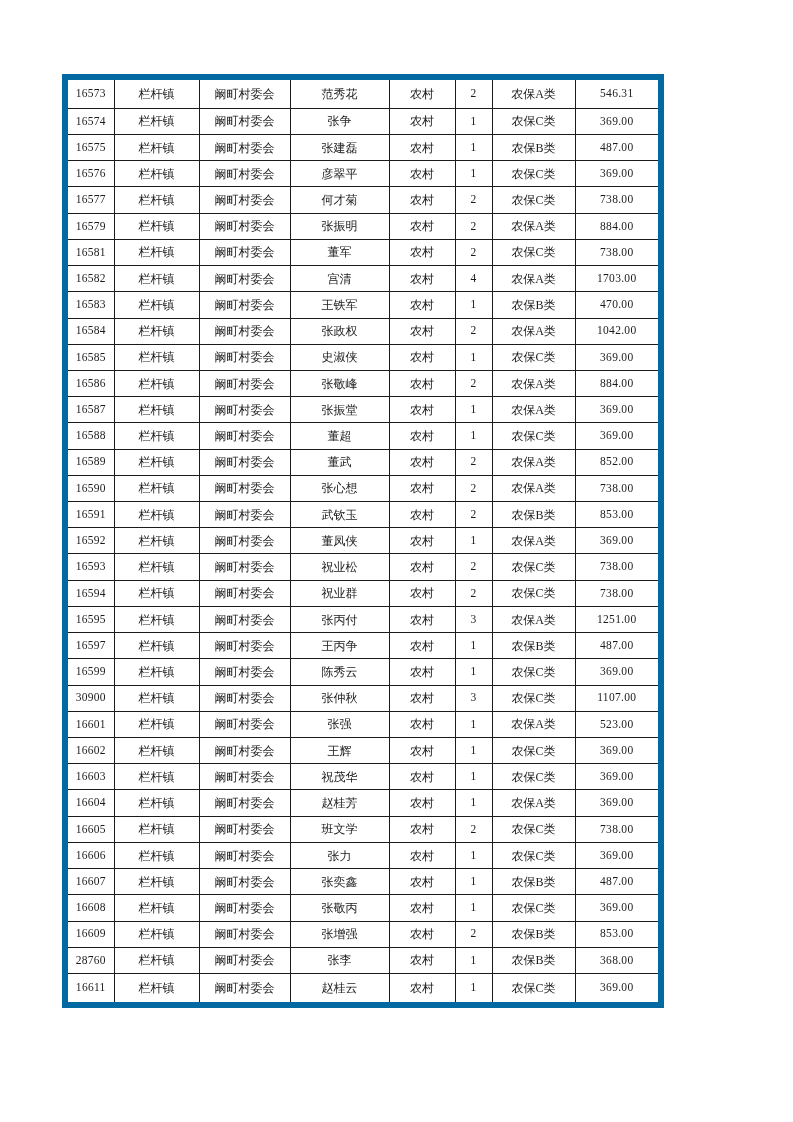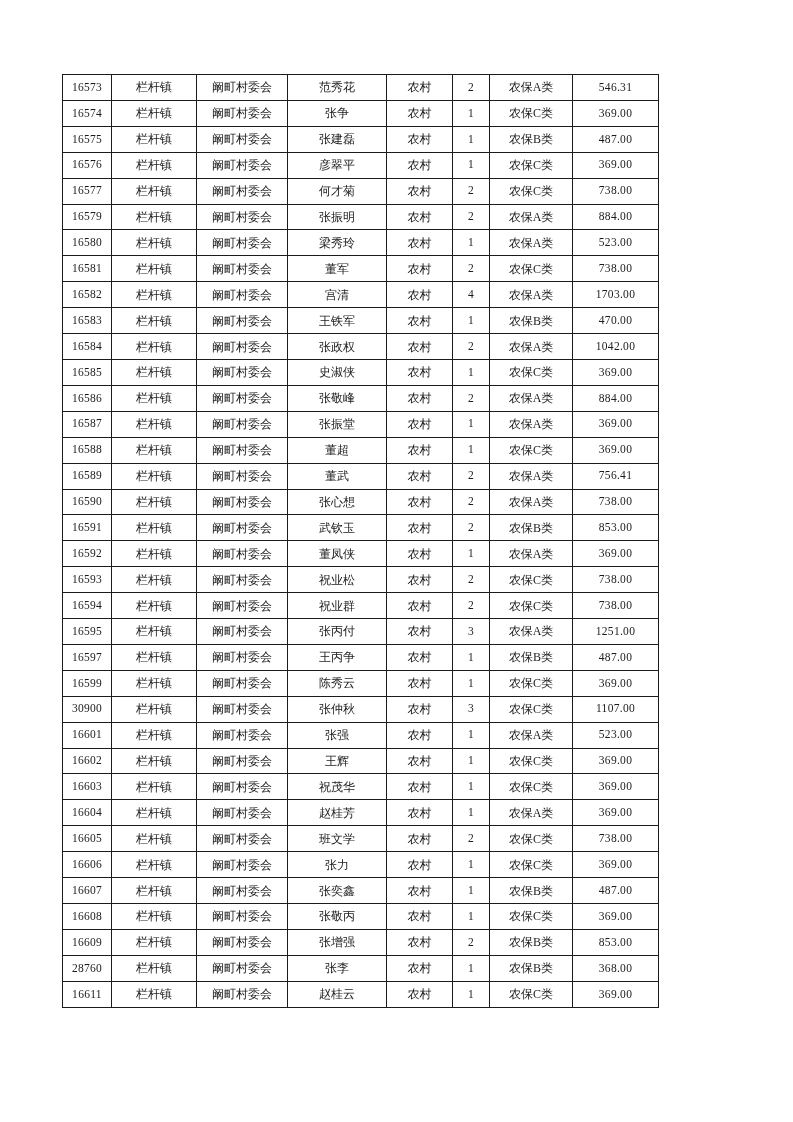--- a/index.html
+++ b/index.html
@@ -24,21 +24,21 @@
     overflow: hidden;
   }
   table.records {
     position: absolute;
     left: 62px;
     top: 74px;
     width: 596px;
     height: 934px;
     border-collapse: collapse;
     table-layout: fixed;
-    border: 1px solid #0369a1;
+    border: 6px solid #0369a1;
   }
   table.records td {
     border: 1px solid #1b1b1b;
     text-align: center;
     vertical-align: middle;
     font-size: 12px;
     line-height: 1;
     padding: 0;
     white-space: nowrap;
     overflow: hidden;
@@ -118,30 +118,20 @@
           <td class="num">16579</td>
           <td>栏杆镇</td>
           <td>阚町村委会</td>
           <td>张振明</td>
           <td>农村</td>
           <td class="num">2</td>
           <td>农保A类</td>
           <td class="num">884.00</td>
         </tr>
         <tr>
-          <td class="num">16580</td>
-          <td>栏杆镇</td>
-          <td>阚町村委会</td>
-          <td>梁秀玲</td>
-          <td>农村</td>
-          <td class="num">1</td>
-          <td>农保A类</td>
-          <td class="num">523.00</td>
-        </tr>
-        <tr>
           <td class="num">16581</td>
           <td>栏杆镇</td>
           <td>阚町村委会</td>
           <td>董军</td>
           <td>农村</td>
           <td class="num">2</td>
           <td>农保C类</td>
           <td class="num">738.00</td>
         </tr>
         <tr>
@@ -215,21 +205,21 @@
           <td class="num">369.00</td>
         </tr>
         <tr>
           <td class="num">16589</td>
           <td>栏杆镇</td>
           <td>阚町村委会</td>
           <td>董武</td>
           <td>农村</td>
           <td class="num">2</td>
           <td>农保A类</td>
-          <td class="num">756.41</td>
+          <td class="num">852.00</td>
         </tr>
         <tr>
           <td class="num">16590</td>
           <td>栏杆镇</td>
           <td>阚町村委会</td>
           <td>张心想</td>
           <td>农村</td>
           <td class="num">2</td>
           <td>农保A类</td>
           <td class="num">738.00</td>

